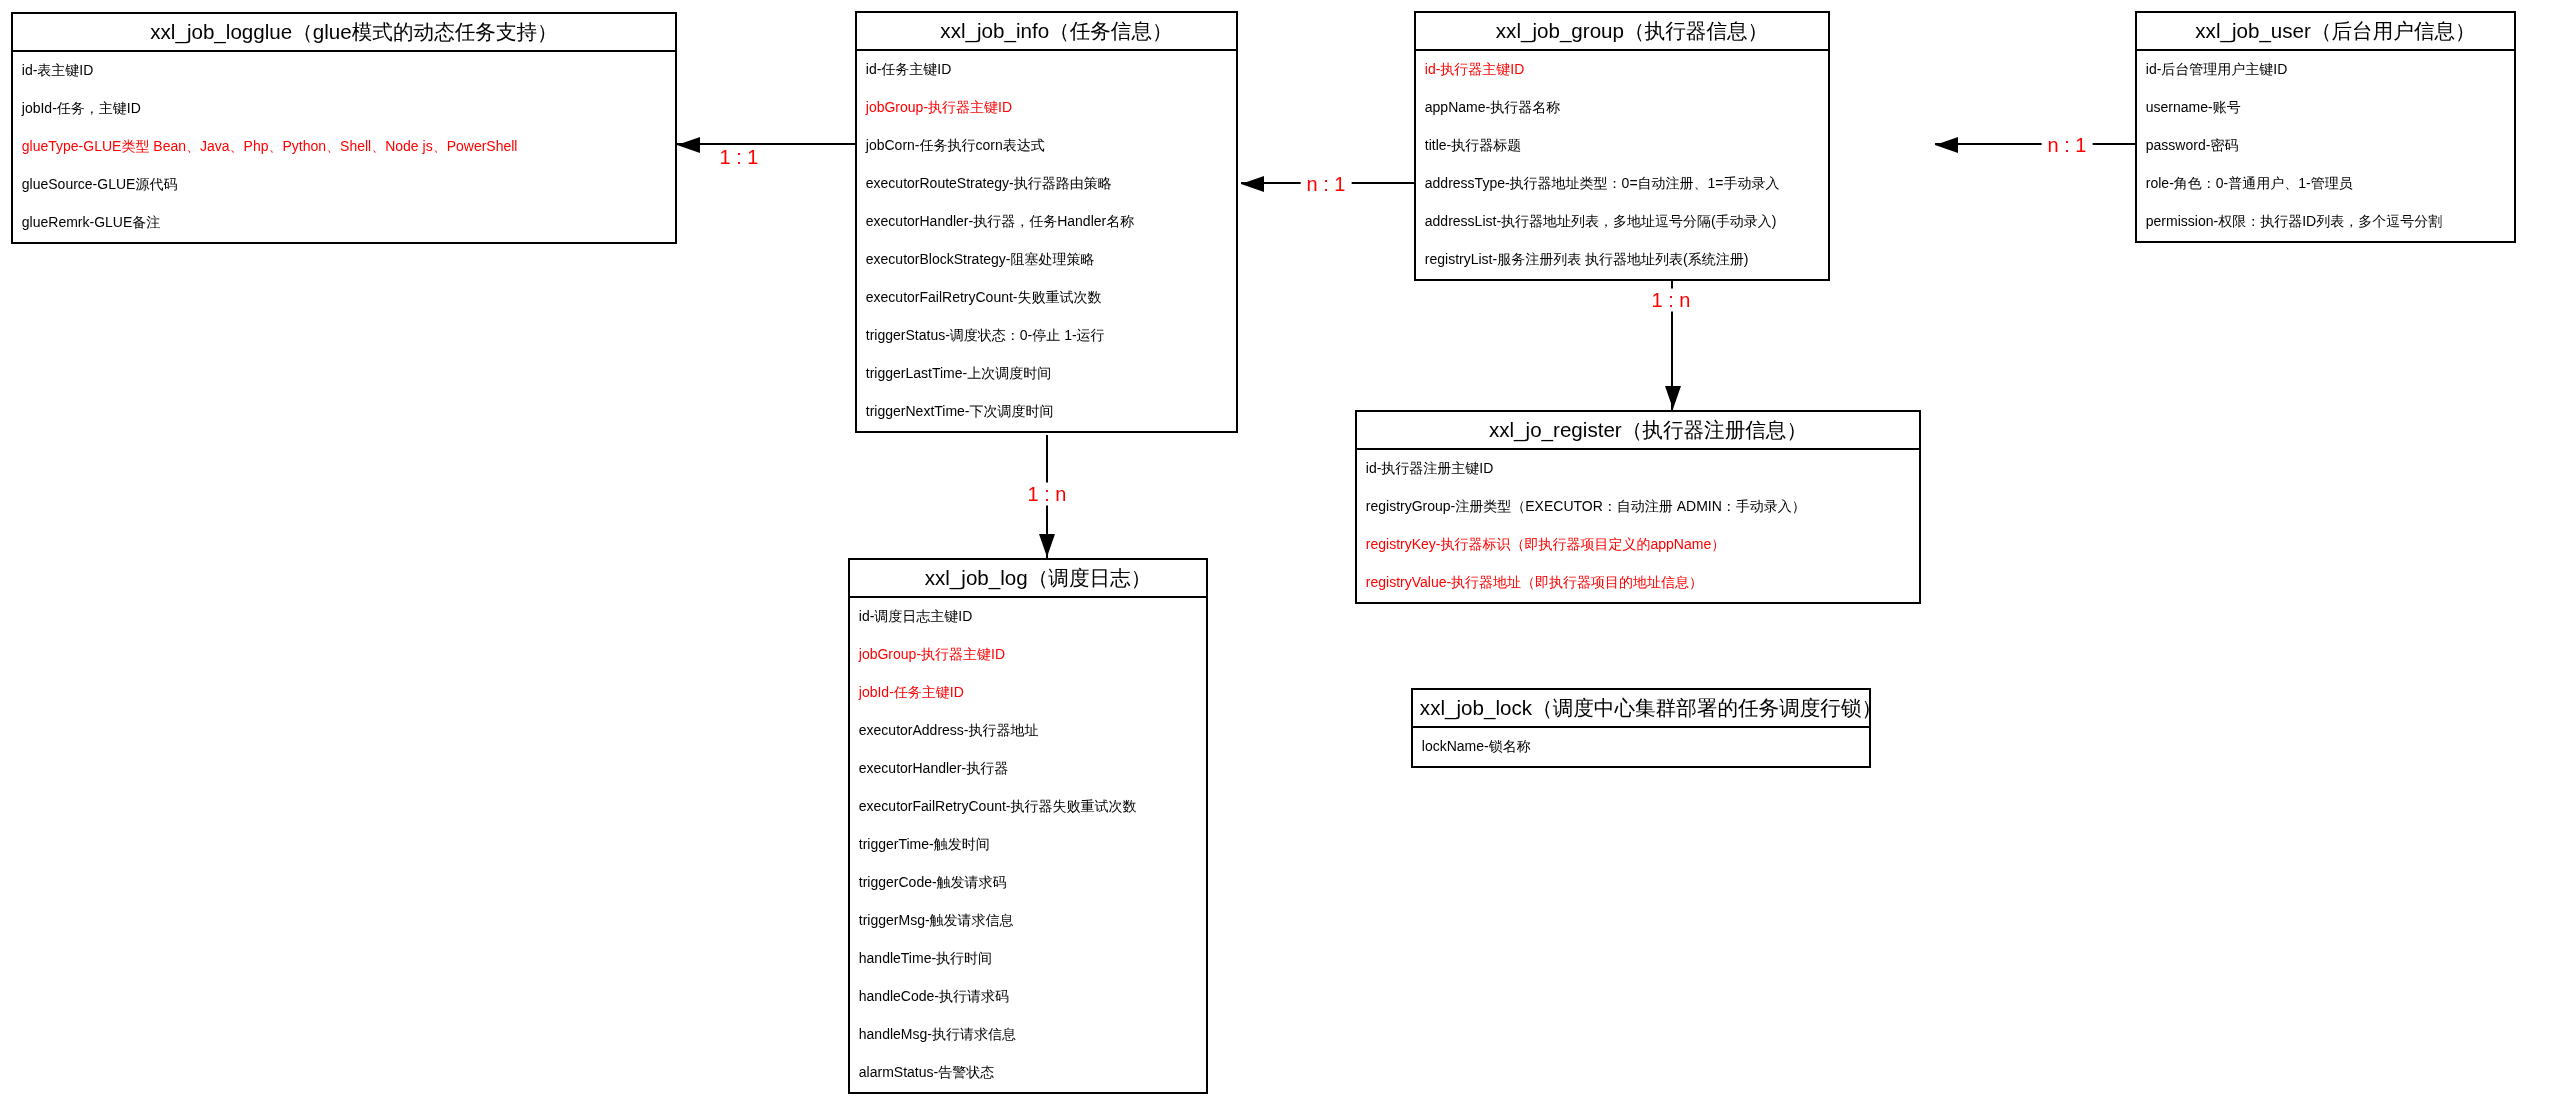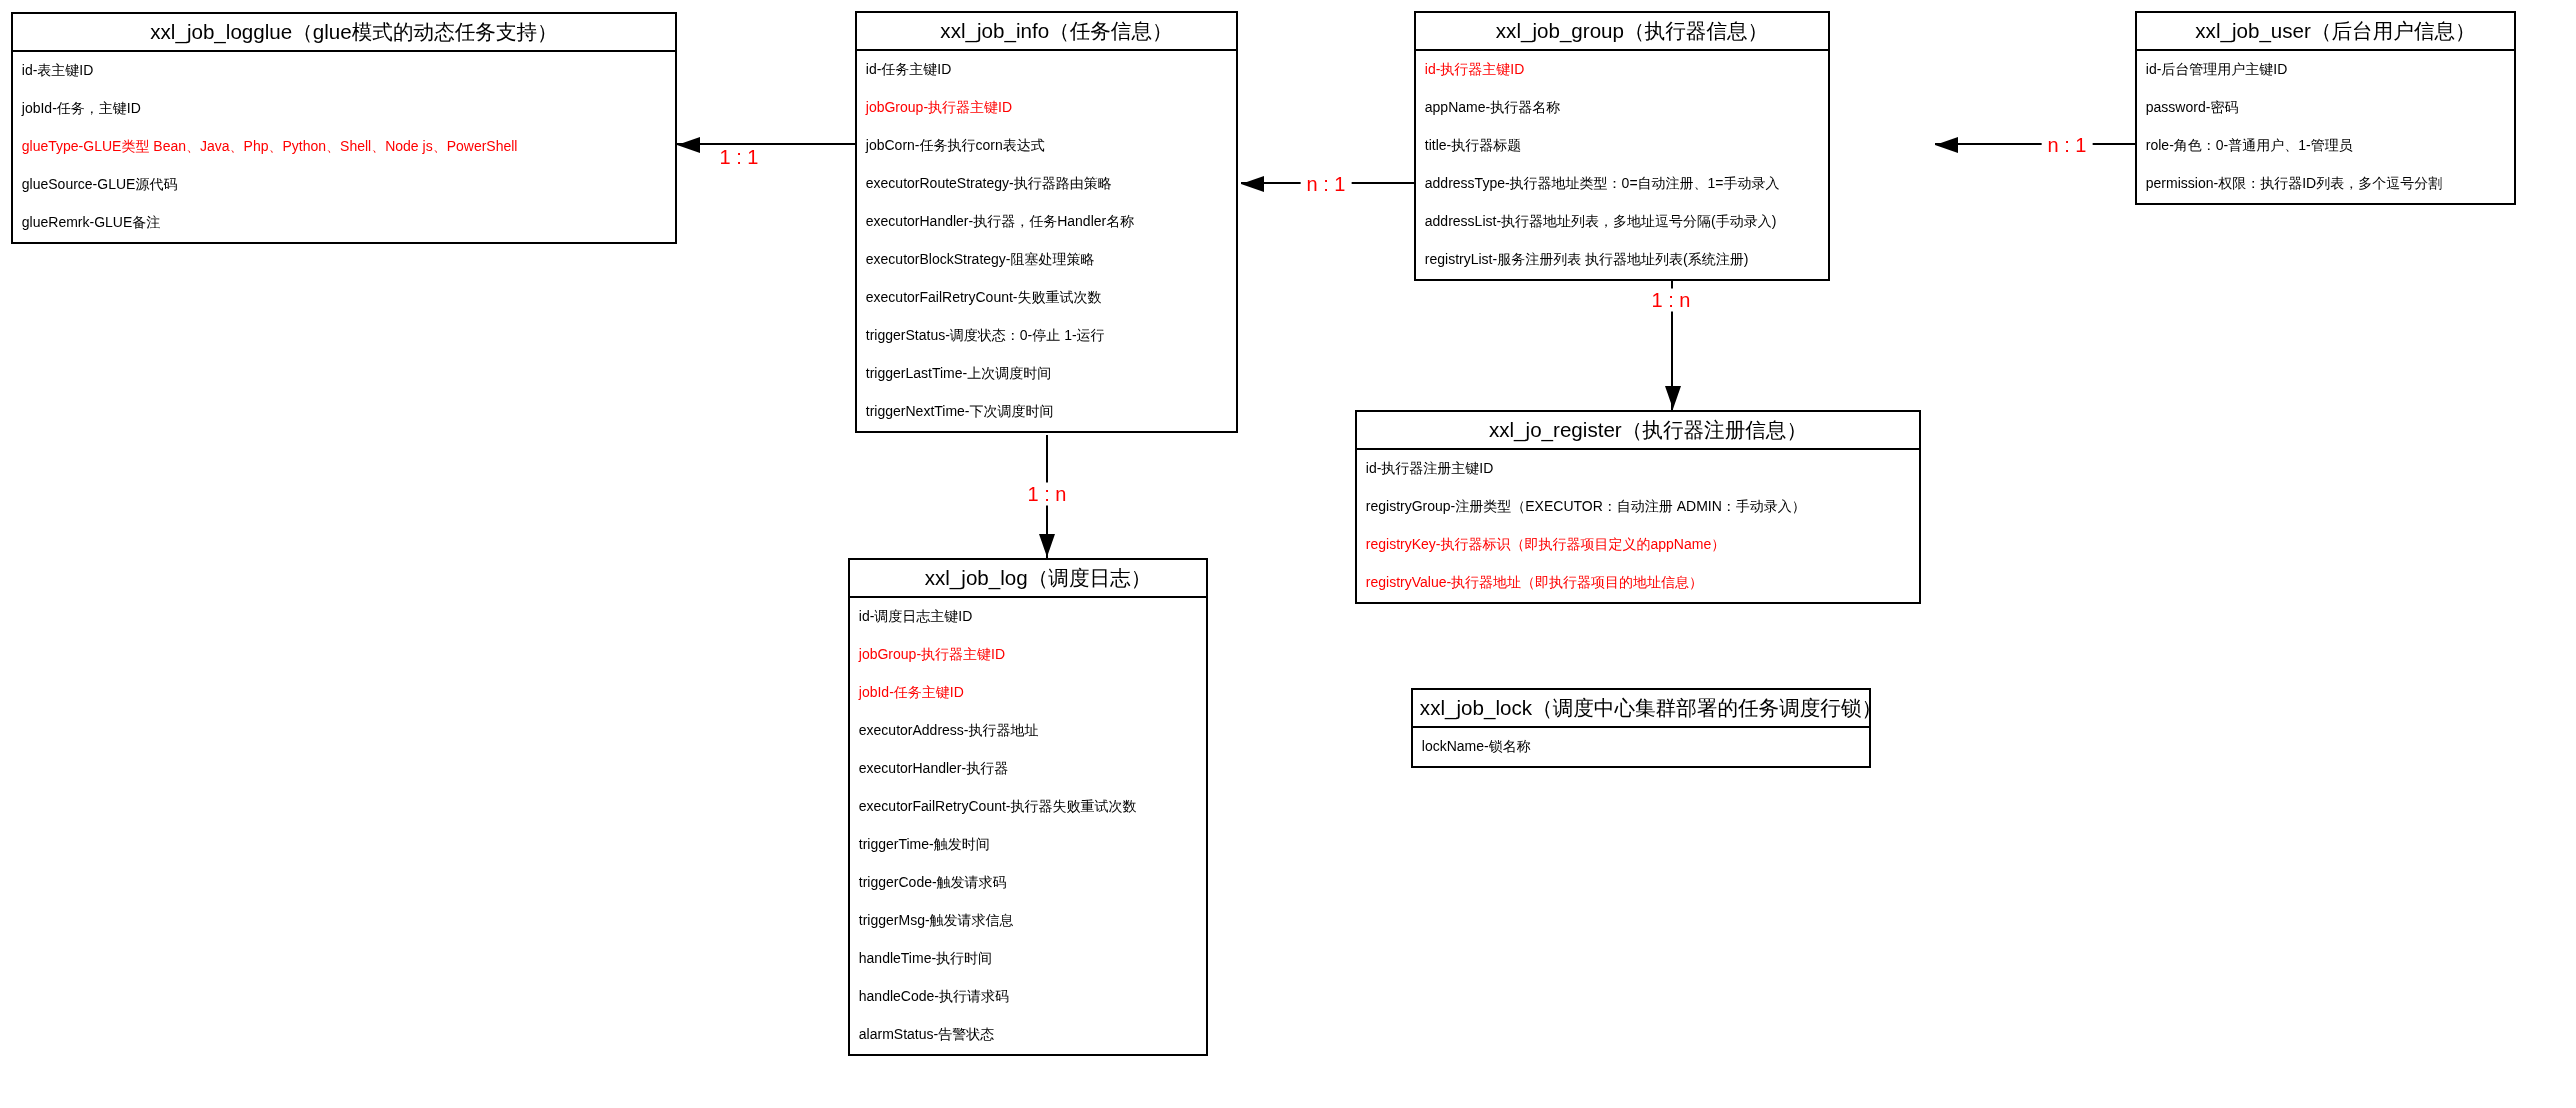--- a/index.html
+++ b/index.html
@@ -84,20 +84,21 @@
         <div class="rw">addressType-执行器地址类型：0=自动注册、1=手动录入</div>
         <div class="rw">addressList-执行器地址列表，多地址逗号分隔(手动录入)</div>
         <div class="rw">registryList-服务注册列表 执行器地址列表(系统注册)</div>
       </div>
   </div>
 
   <div class="tbl" id="t3">
     <div class="hd">xxl_job_user（后台用户信息）</div>
     <div>
         <div class="rw">id-后台管理用户主键ID</div>
+        <div class="rw">username-账号</div>
         <div class="rw">password-密码</div>
         <div class="rw">role-角色：0-普通用户、1-管理员</div>
         <div class="rw">permission-权限：执行器ID列表，多个逗号分割</div>
       </div>
   </div>
 
   <div class="tbl" id="t4">
     <div class="hd">xxl_jo_register（执行器注册信息）</div>
     <div>
         <div class="rw">id-执行器注册主键ID</div>
@@ -121,20 +122,21 @@
         <div class="rw red">jobGroup-执行器主键ID</div>
         <div class="rw red">jobId-任务主键ID</div>
         <div class="rw">executorAddress-执行器地址</div>
         <div class="rw">executorHandler-执行器</div>
         <div class="rw">executorFailRetryCount-执行器失败重试次数</div>
         <div class="rw">triggerTime-触发时间</div>
         <div class="rw">triggerCode-触发请求码</div>
         <div class="rw">triggerMsg-触发请求信息</div>
         <div class="rw">handleTime-执行时间</div>
         <div class="rw">handleCode-执行请求码</div>
+        <div class="rw">handleMsg-执行请求信息</div>
         <div class="rw">alarmStatus-告警状态</div>
       </div>
   </div>
 
   <div>
     <div class="hline" style="left:677px;top:143px;width:179px"></div>
     <div class="ah-left" style="left:677px;top:137px"></div>
     <span class="rlabel" style="left:739px;top:146px">1 : 1</span>
   </div>
 

